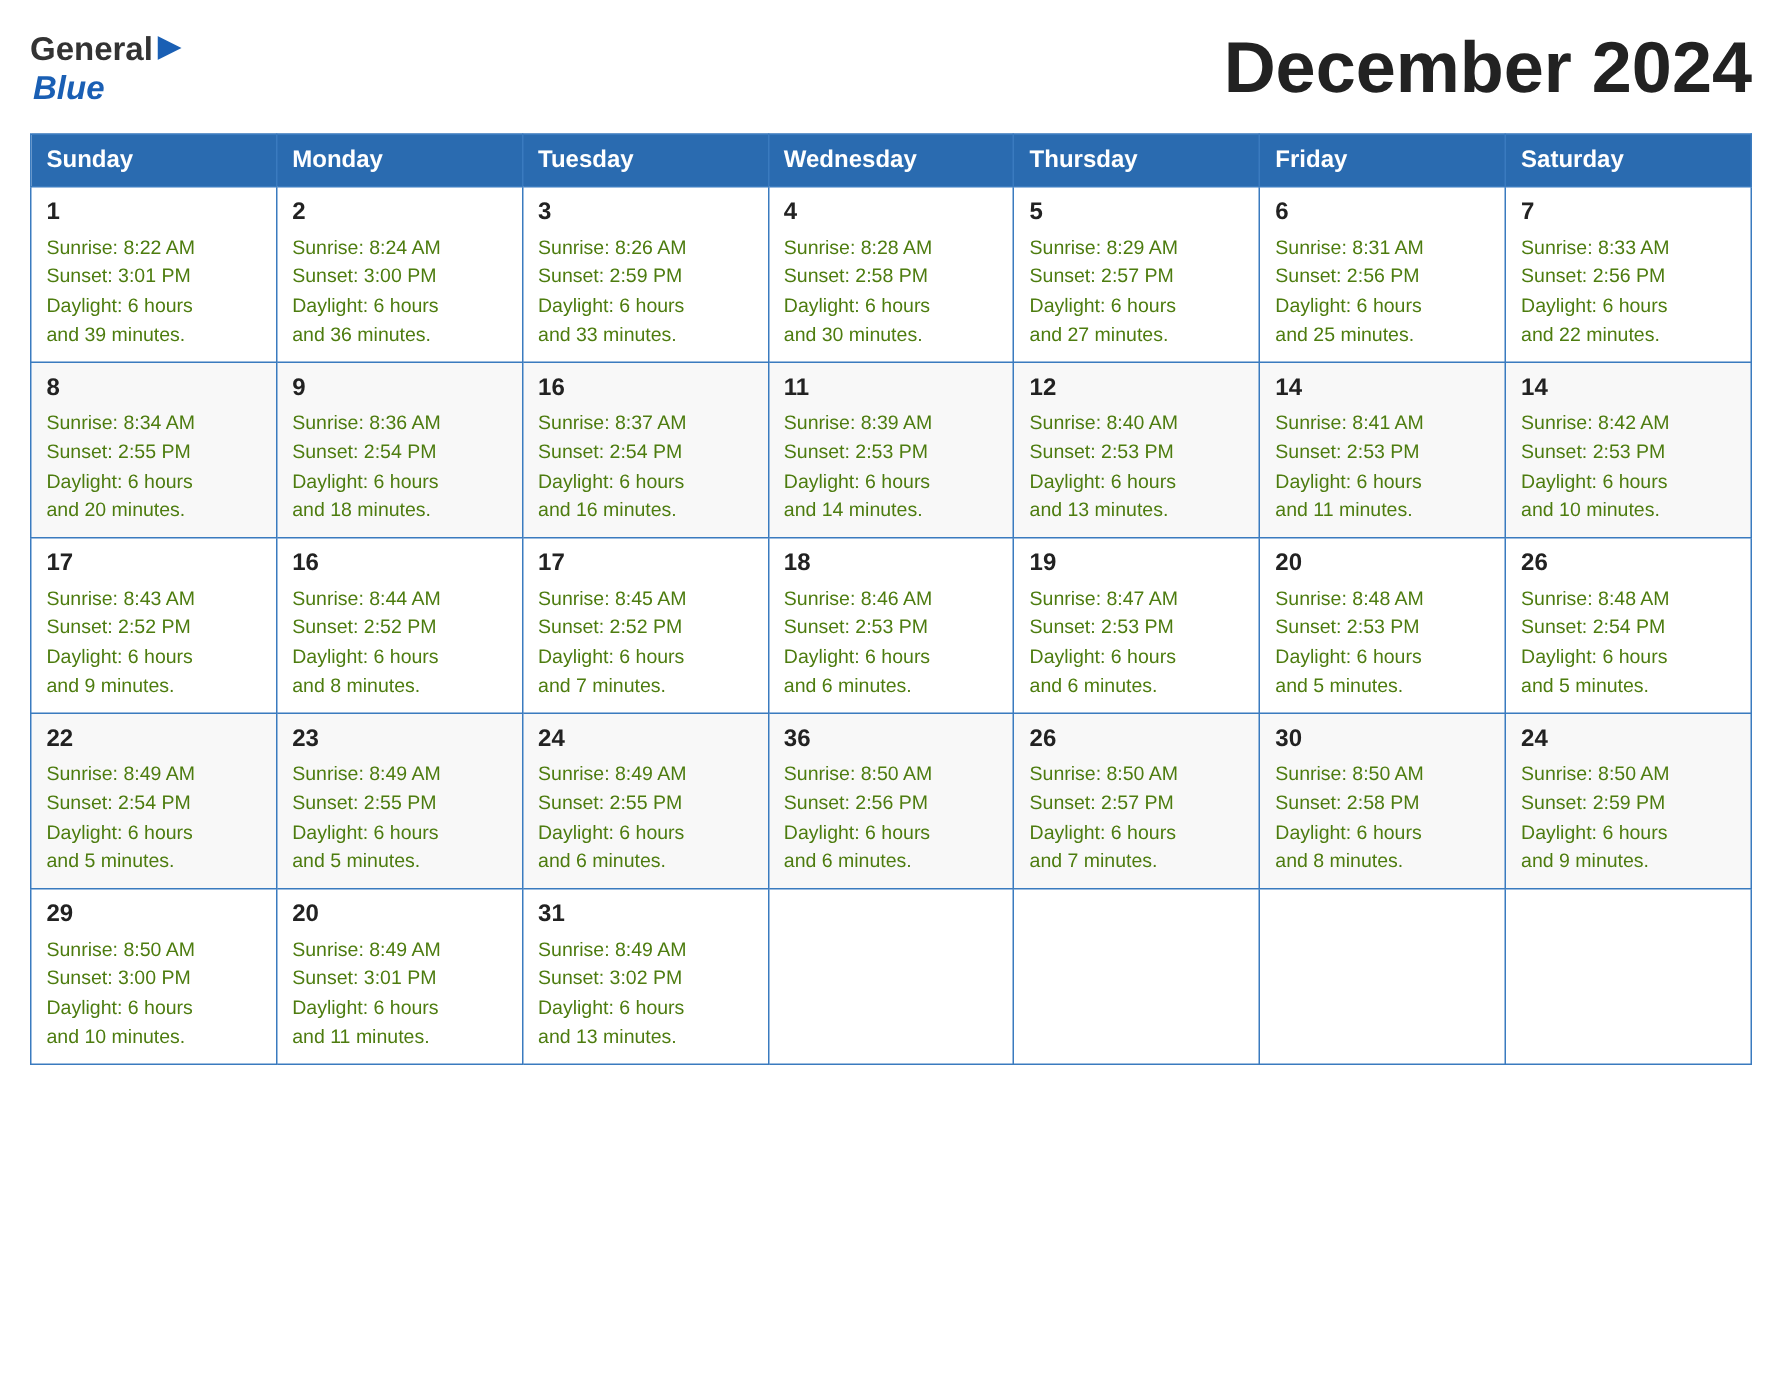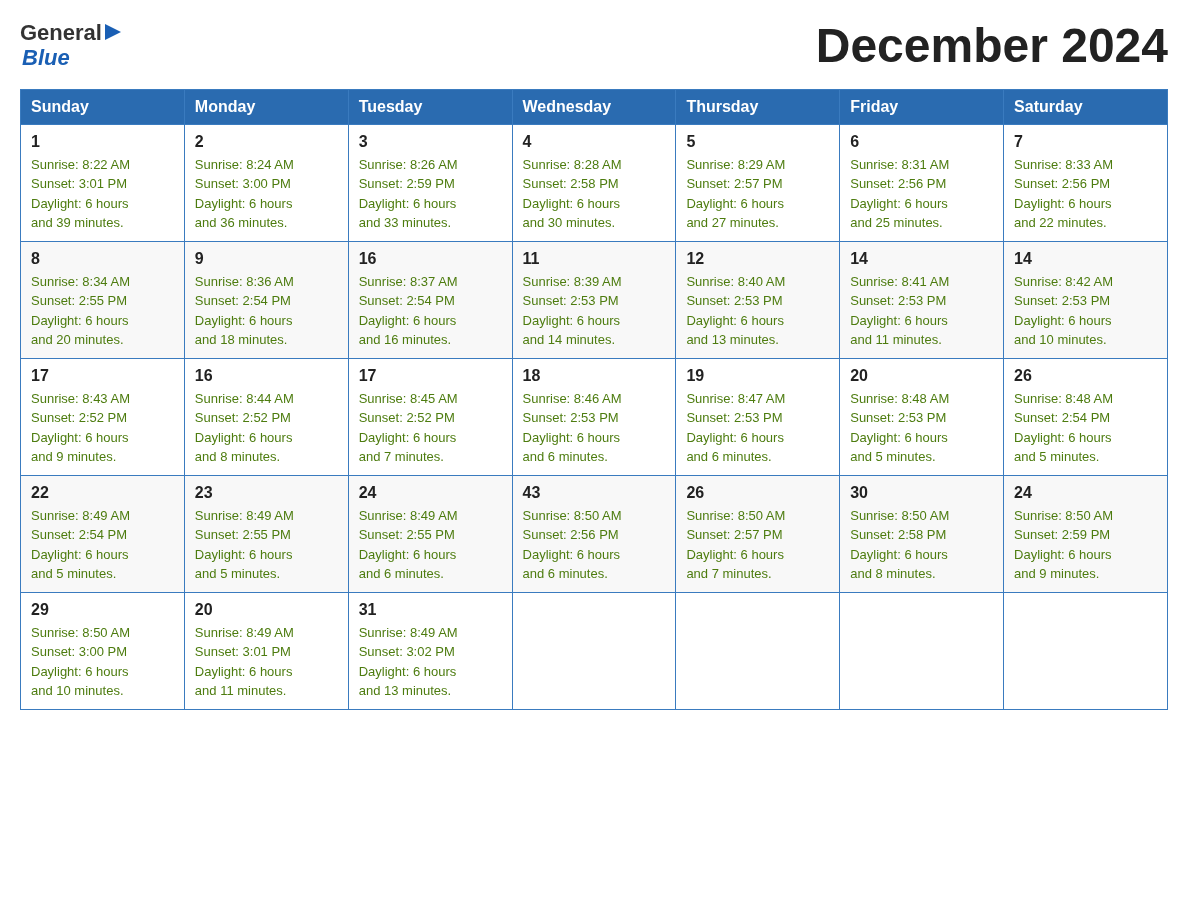--- a/index.html
+++ b/index.html
@@ -341,21 +341,21 @@
         <td>
           <span class="day-number">24</span>
           <div class="day-info">
             Sunrise: 8:49 AM<br>
             Sunset: 2:55 PM<br>
             Daylight: 6 hours<br>
             and 6 minutes.
           </div>
         </td>
         <td>
-          <span class="day-number">43</span>
+          <span class="day-number">36</span>
           <div class="day-info">
             Sunrise: 8:50 AM<br>
             Sunset: 2:56 PM<br>
             Daylight: 6 hours<br>
             and 6 minutes.
           </div>
         </td>
         <td>
           <span class="day-number">26</span>
           <div class="day-info">

